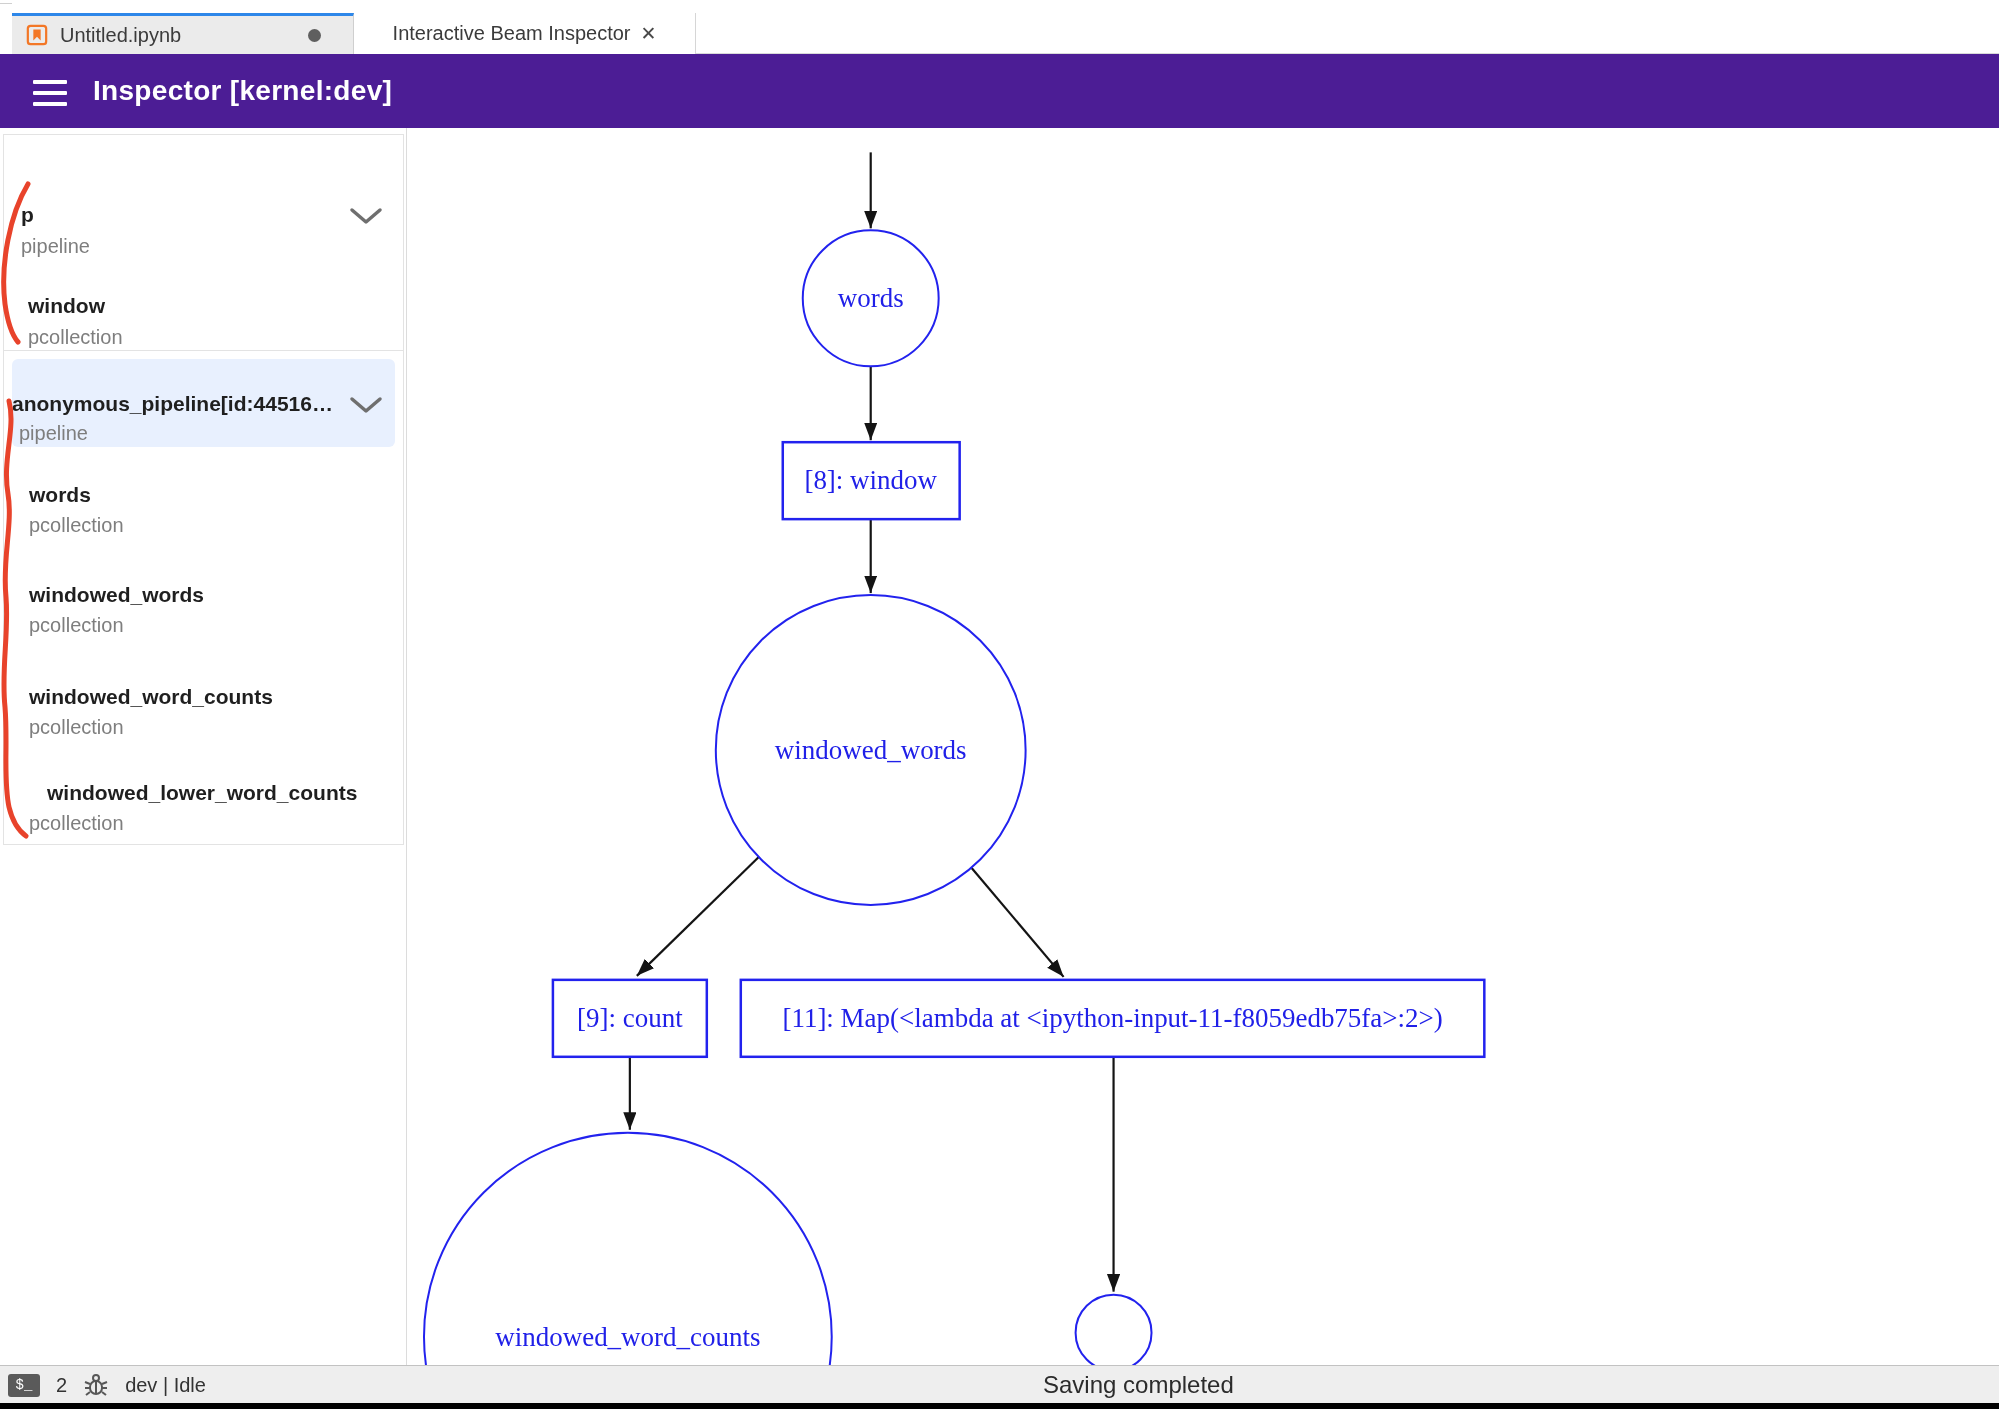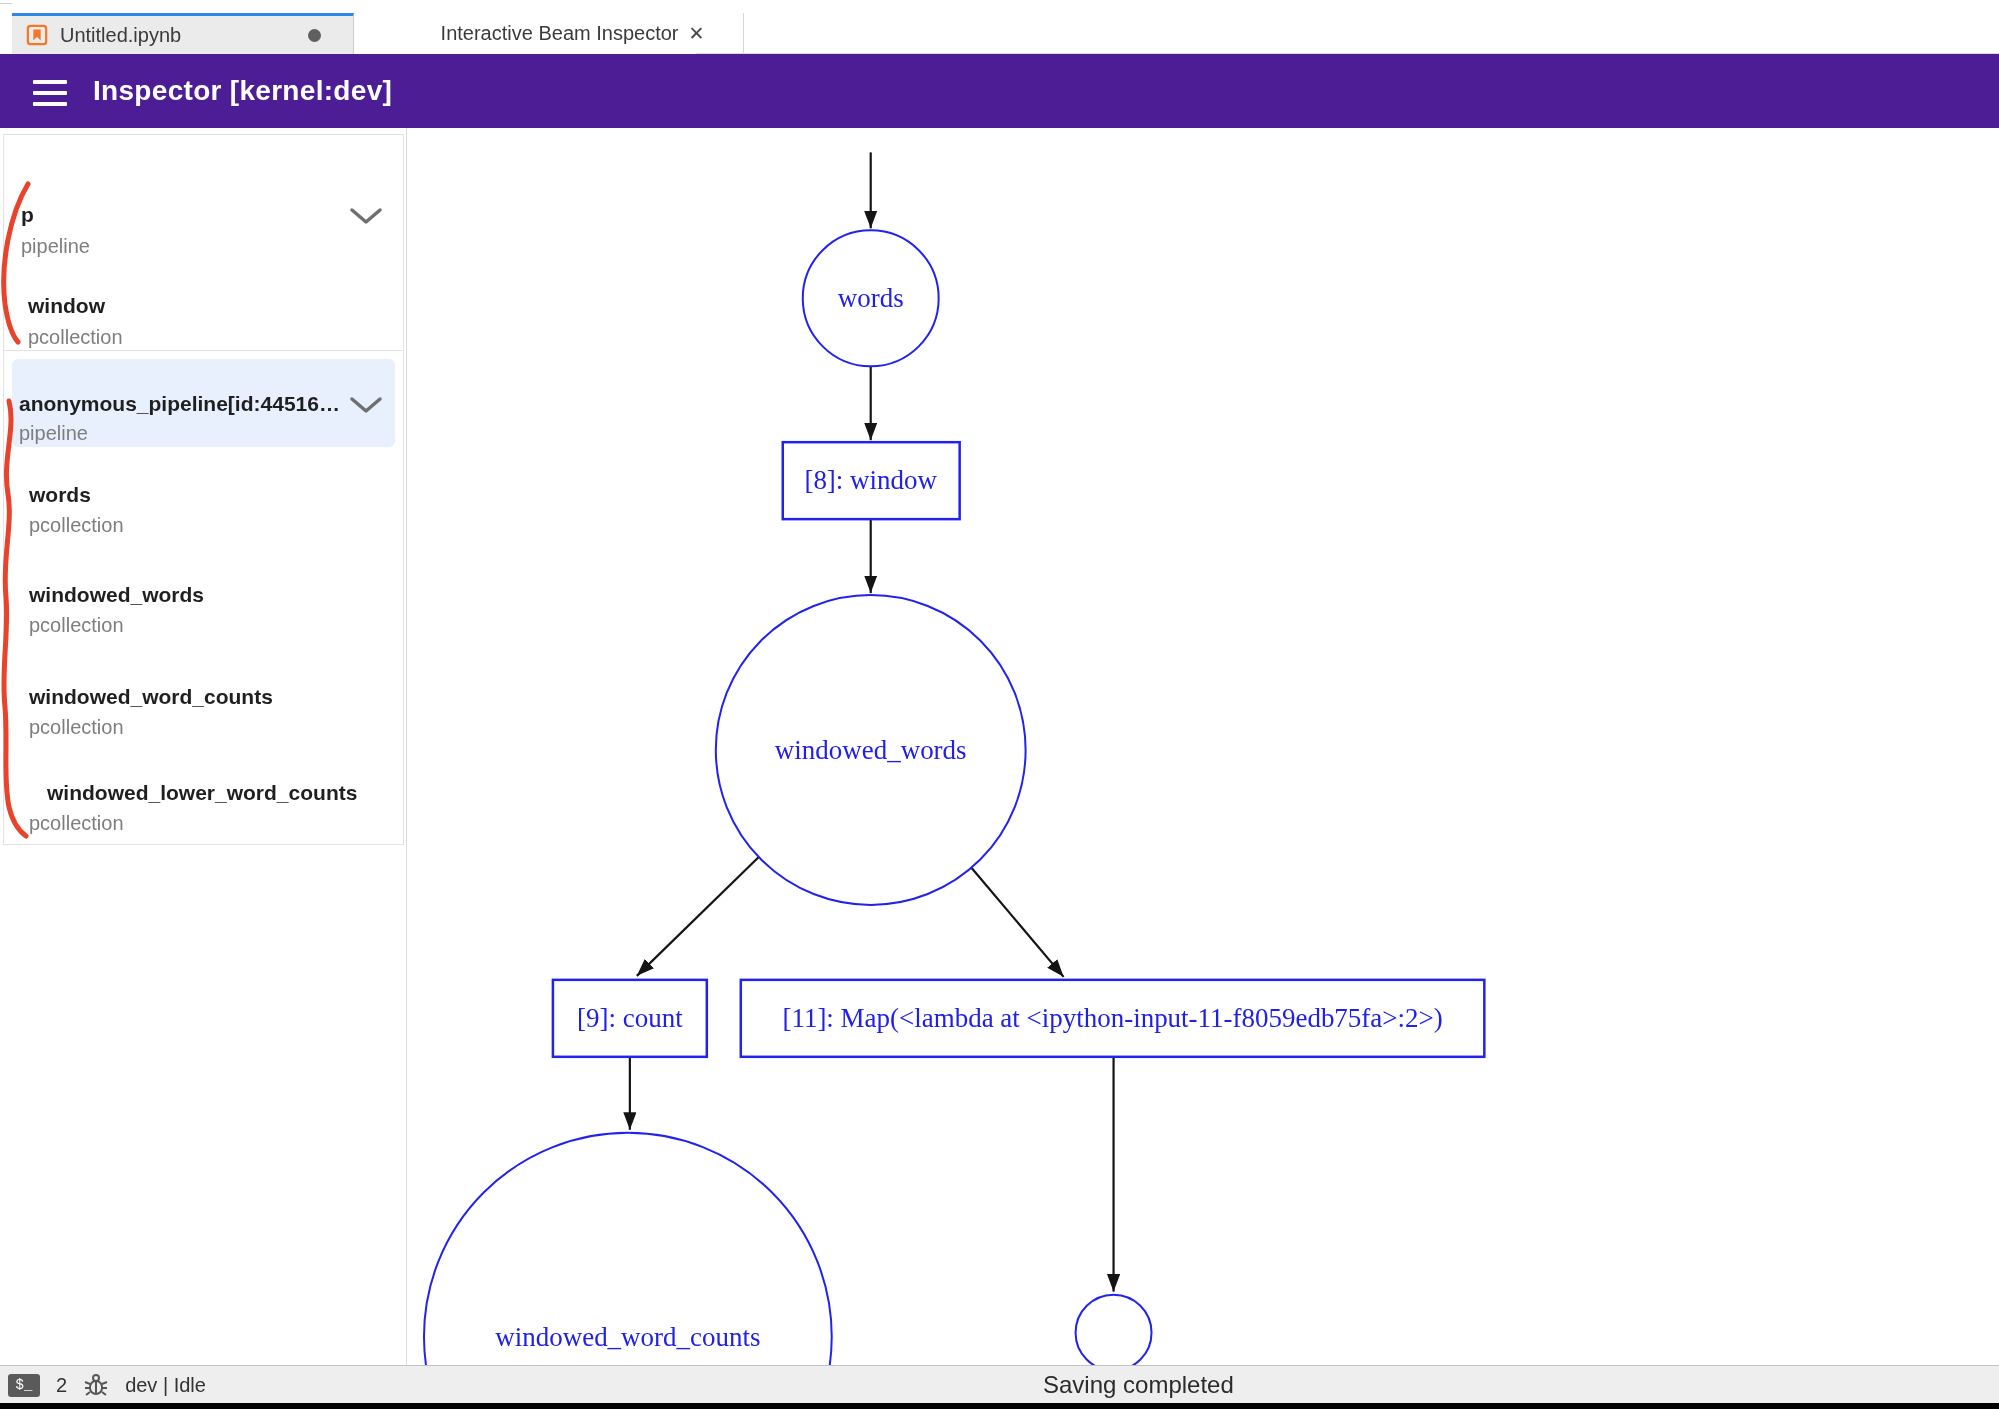--- a/index.html
+++ b/index.html
@@ -8,21 +8,21 @@
 
   .top-line { position:absolute; left:0; top:3px; width:100%; height:1px; background:#d0d0d0; }
 
   
   .tabstrip { position:absolute; left:12px; top:0; width:100%; height:54px; background:#ffffff; }
   .tabstrip-edge { position:absolute; left:684px; right:0; top:53px; height:1px; background:#d9d9d9; }
   .tab { position:absolute; top:13px; height:41px; display:flex; align-items:center; }
   .tab-notebook { left:0; width:342px; background:#ebebeb; border-top:3px solid #2d87e9;
                   border-right:1px solid #cfcfcf; padding:0 14px; }
   .tab-inspector { left:342px; width:342px; background:#ffffff; border-right:1px solid #d6d6d6;
-                   justify-content:center; gap:10px;margin-left:48px; }
+                   justify-content:center; gap:10px; }
   .tab-label { font-size:20px; color:#3b3b3b; white-space:nowrap; }
   .nb-icon { width:22px; height:22px; margin-right:12px; flex:0 0 auto; }
   .mod-dot { width:13px; height:13px; border-radius:50%; background:#5f5f5f; margin-left:auto; margin-right:18px; }
   .close-x { font-size:19px; color:#4a4a4a; line-height:1; }
 
   
   .header { position:absolute; left:0; top:54px; width:100%; height:74px; background:#4c1d95;
             display:flex; align-items:center; }
   .hamburger { position:absolute; left:33px; top:26px; width:34px; height:26px; cursor:pointer; }
   .hamburger span { position:absolute; left:0; width:34px; height:4px; background:#ffffff; border-radius:1px; }
@@ -98,21 +98,21 @@
   </div>
   <div>
     <div class="sb-title" style="left:24px; top:158px;">window</div>
     <div class="sb-sub" style="left:24px; top:189px;">pcollection</div>
   </div>
 </div>
 
 <div class="sb-card sb-card2">
   <div class="sel-row"></div>
   <div>
-    <div class="sb-title" style="left:15px; top:40px;">anonymous_pipeline[id:44516…</div>
+    <div class="sb-title" style="left:8px; top:40px;">anonymous_pipeline[id:44516…</div>
     <div class="sb-sub" style="left:15px; top:69px;">pipeline</div>
   </div>
   <div>
     <div class="sb-title" style="left:25px; top:131px;">words</div>
     <div class="sb-sub" style="left:25px; top:161px;">pcollection</div>
   </div>
   <div>
     <div class="sb-title" style="left:25px; top:231px;">windowed_words</div>
     <div class="sb-sub" style="left:25px; top:261px;">pcollection</div>
   </div>

